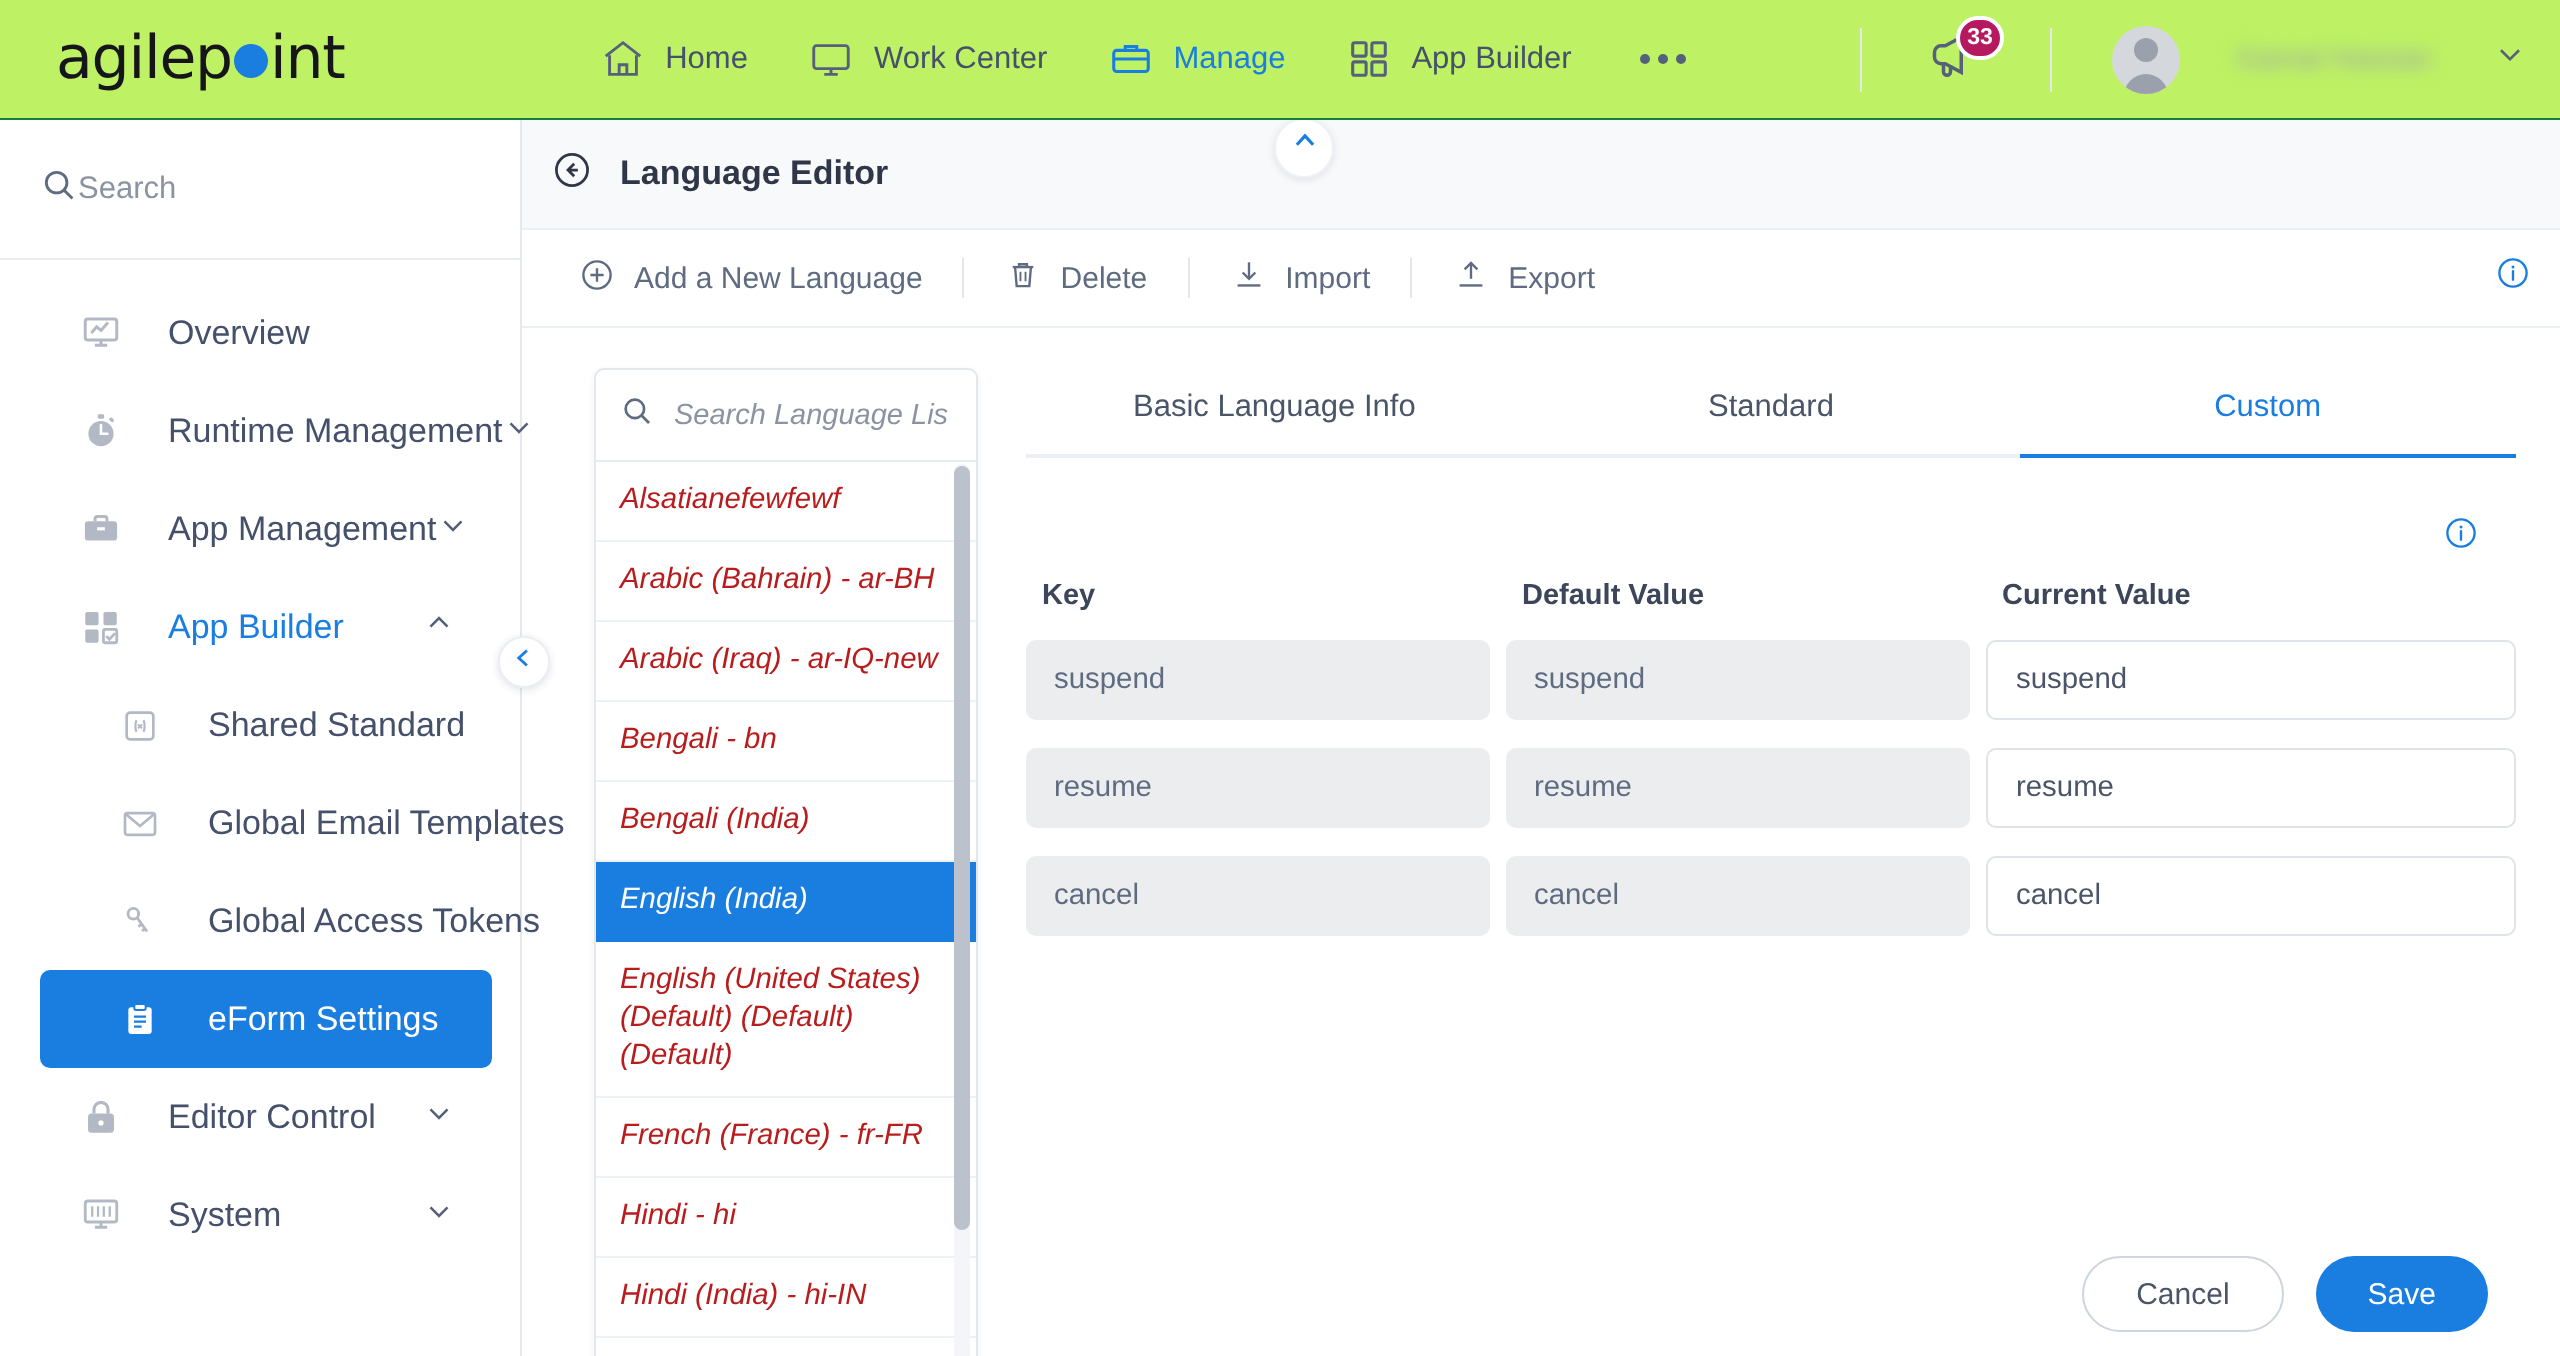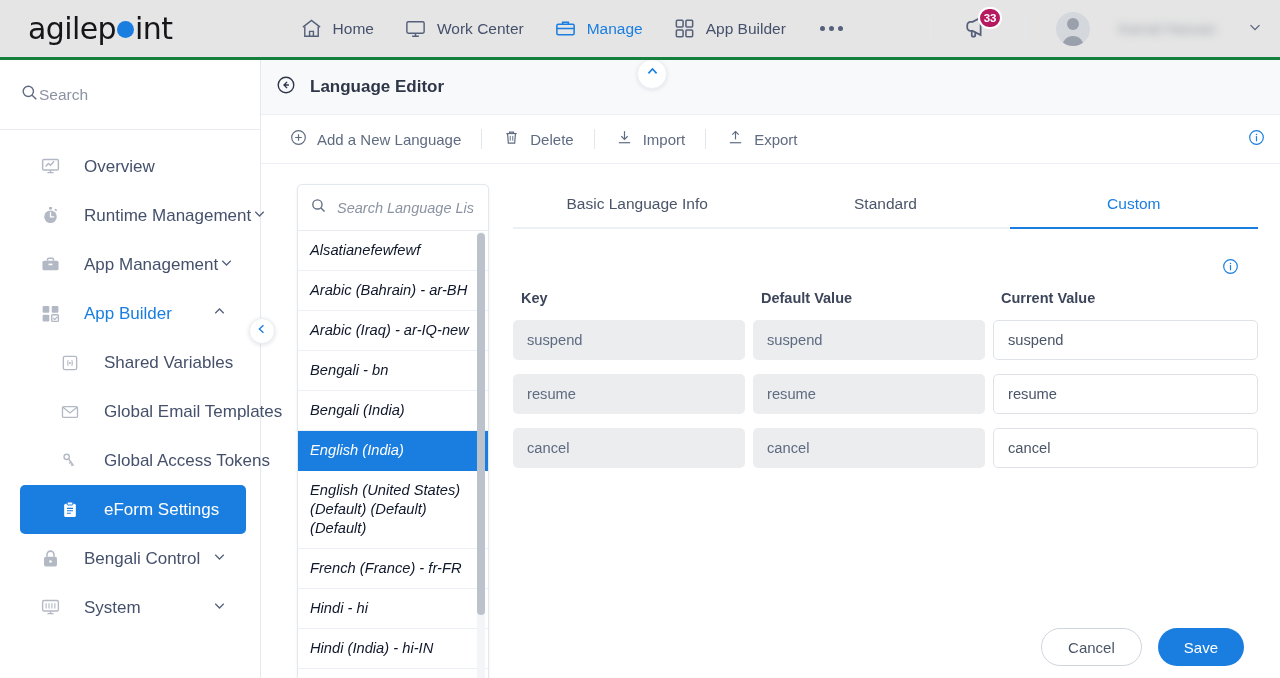--- a/index.html
+++ b/index.html
@@ -9,22 +9,22 @@
     overflow: hidden;
     background: #ffffff;
     font-family: "Liberation Sans", sans-serif;
     color: #3c4257;
   }
   .app { position: relative; width: 1280px; height: 678px; }
 
   
   .topbar {
     position: absolute; top: 0; left: 0; width: 1280px; height: 60px;
-    background: #e5e5e5;
-    border-bottom: 3px solid #15803d;
+    background: #bef264;
+    border-bottom: 1px solid #15803d;
     display: flex; align-items: center;
     z-index: 20;
   }
   .logo-wrap {
     width: 260px; height: 60px; display: flex; align-items: center; padding-left: 28px;
   }
   .logo-text {
     font-size: 30px; letter-spacing: -0.6px; color: #15151a;
     font-family: "DejaVu Sans", sans-serif; font-weight: 400;
     display: inline-flex; align-items: center;
@@ -157,21 +157,21 @@
     height: 46px; display: flex; align-items: center; gap: 10px; padding: 0 12px;
     border-bottom: 1px solid #e8ecf1; flex: none; cursor: text;
   }
   .lang-search .ph {
     font-size: 14.5px; color: #8b93a3; white-space: nowrap; overflow: hidden;
   }
   .lang-list {
     flex: 1; overflow: hidden; position: relative; background: #fff;
   }
   .lang-item {
-    padding: 10px 12px; font-size: 14.7px; color: #0f172a; line-height: 19px;
+    padding: 10px 12px; font-size: 14.7px; color: #b91c1c; line-height: 19px;
     border-bottom: 1px solid #edf0f4; cursor: pointer;
   }
   .lang-item.selected { background: #1a7ee0; color: #fff; border-bottom-color: #1a7ee0; }
   .lang-scrollbar {
     position: absolute; top: 47px; right: 3px; width: 8px; height: 450px;
     background: #f3f5f8; border-radius: 4px; z-index: 5;
   }
   .lang-scrollthumb {
     position: absolute; top: 1px; left: 0; width: 8px; height: 382px;
     background: #bcc2cc; border-radius: 4px; cursor: pointer;
@@ -380,21 +380,21 @@
       </div>
 
       <div class="side-item sub">
         <span class="ico">
           <svg width="20" height="20" viewBox="0 0 24 24" fill="none" stroke="#b3b9c4" stroke-width="1.6">
               <rect x="4" y="4" width="16" height="16" rx="2"></rect>
               <path d="M10 8.5c-1 1-1 6 0 7M14 8.5c1 1 1 6 0 7" stroke-width="1.3"></path>
               <path d="M10.8 11l2.4 2.4M13.2 11l-2.4 2.4" stroke-width="1.2"></path>
             </svg>
         </span>
-        <span class="lbl">Shared Variables</span>
+        <span class="lbl">Shared Standard</span>
       </div>
 
       <div class="side-item sub">
         <span class="ico">
           <svg width="20" height="20" viewBox="0 0 24 24" fill="none" stroke="#b3b9c4" stroke-width="1.6">
               <rect x="3" y="5.5" width="18" height="13" rx="1.5"></rect>
               <path d="M3.6 6.2l8.4 7 8.4-7"></path>
             </svg>
         </span>
         <span class="lbl">Global Email Templates</span>
@@ -422,21 +422,21 @@
       </div>
 
       <div class="side-item">
         <span class="ico">
           <svg width="21" height="21" viewBox="0 0 24 24" fill="#b3b9c4">
               <rect x="4.6" y="10" width="14.8" height="11" rx="2"></rect>
               <path d="M8 10V7.6a4 4 0 0 1 8 0V10" fill="none" stroke="#b3b9c4" stroke-width="1.8"></path>
               <circle cx="12" cy="15.4" r="1.5" fill="#fff"></circle>
             </svg>
         </span>
-        <span class="lbl">Bengali Control</span>
+        <span class="lbl">Editor Control</span>
         <span class="chev">
           <svg width="17" height="17" viewBox="0 0 24 24" fill="none" stroke="#55607a" stroke-width="1.8">
               <path d="M6 9.5l6 6 6-6"></path>
             </svg>
         </span>
       </div>
 
       <div class="side-item">
         <span class="ico">
           <svg width="21" height="21" viewBox="0 0 24 24" fill="none" stroke="#b3b9c4" stroke-width="1.6">

